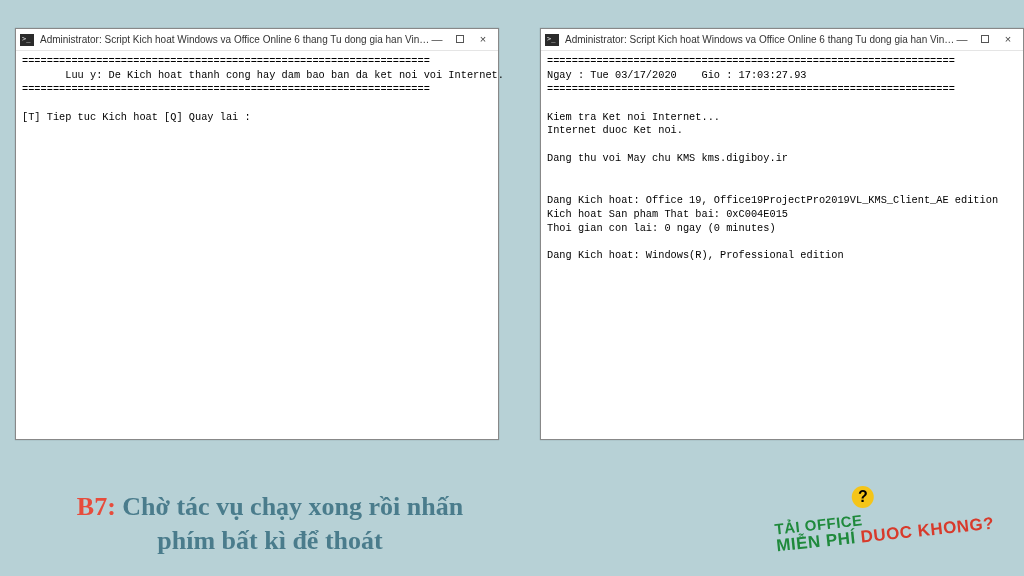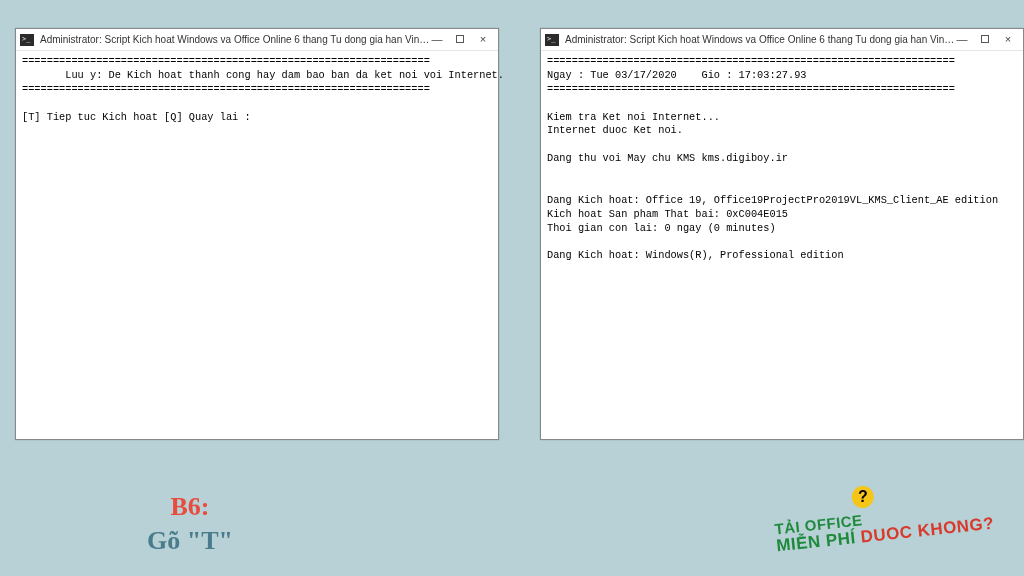--- a/index.html
+++ b/index.html
@@ -155,23 +155,22 @@
 
 
 Dang Kich hoat: Office 19, Office19ProjectPro2019VL_KMS_Client_AE edition
 Kich hoat San pham That bai: 0xC004E015
 Thoi gian con lai: 0 ngay (0 minutes)
 
 Dang Kich hoat: Windows(R), Professional edition</div>
 </div>
 
 <div class="caption-row">
-  <div class="cap cap-b6">
-    <div><span class="step-label">B6:</span></div>
-    <div><span class="step-text">Gõ "T"</span></div>
+  <div class="cap cap-b7">
+    <span class="step-label">B7: </span><span class="step-text">Chờ tác vụ chạy xong rồi nhấn phím bất kì để thoát</span>
   </div>
 </div>
 
 <div class="logo">
   <div class="q">?</div>
   <div class="line1">
     <span>TẢI OFFICE</span>
   </div>
   <div class="line2">
     <span class="green">MIỄN PHÍ</span>

